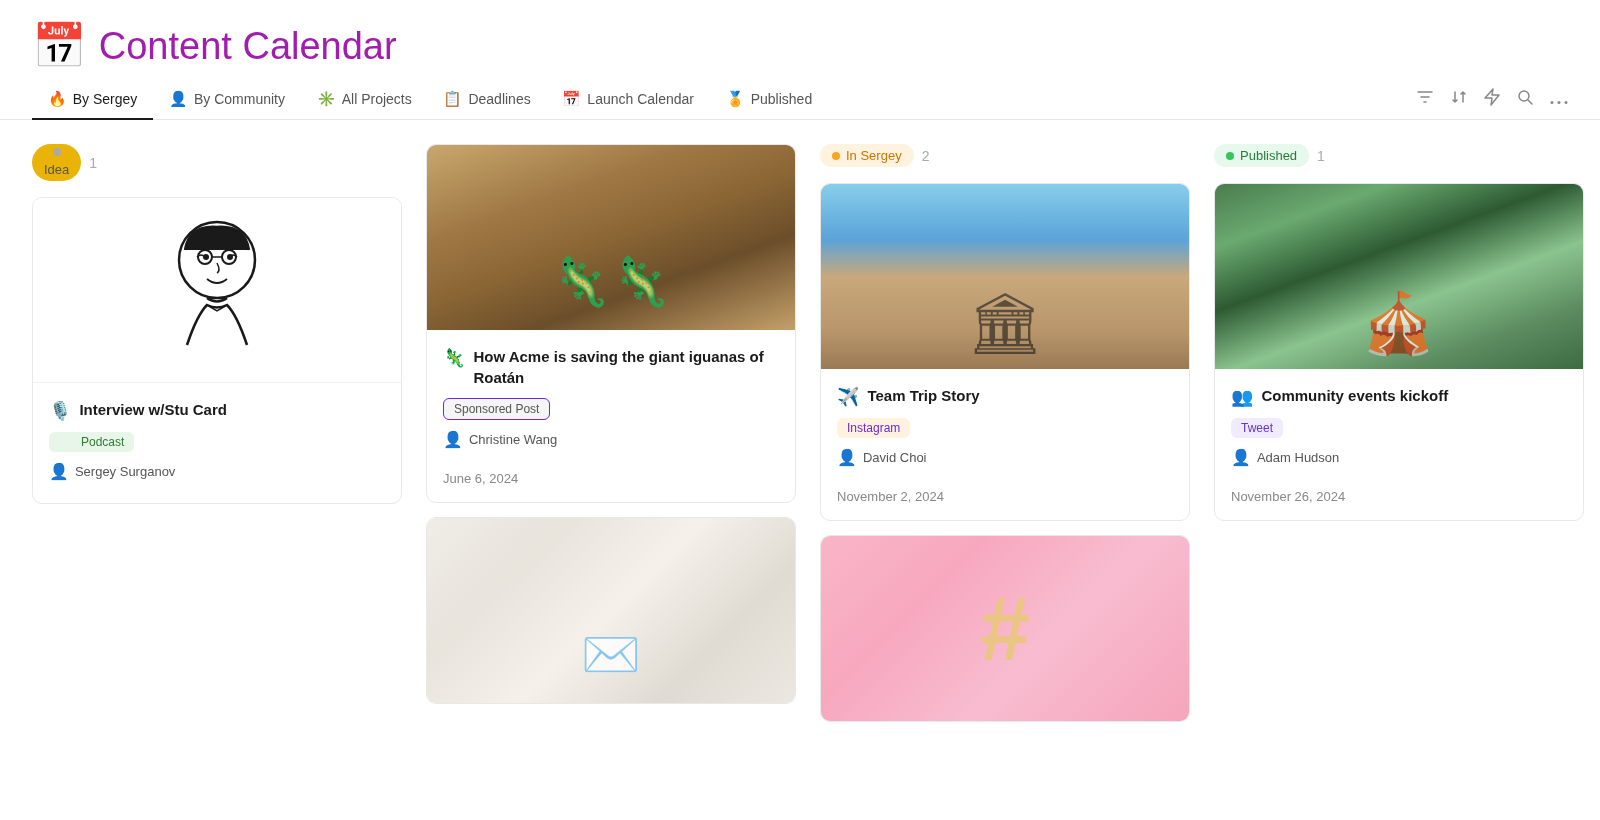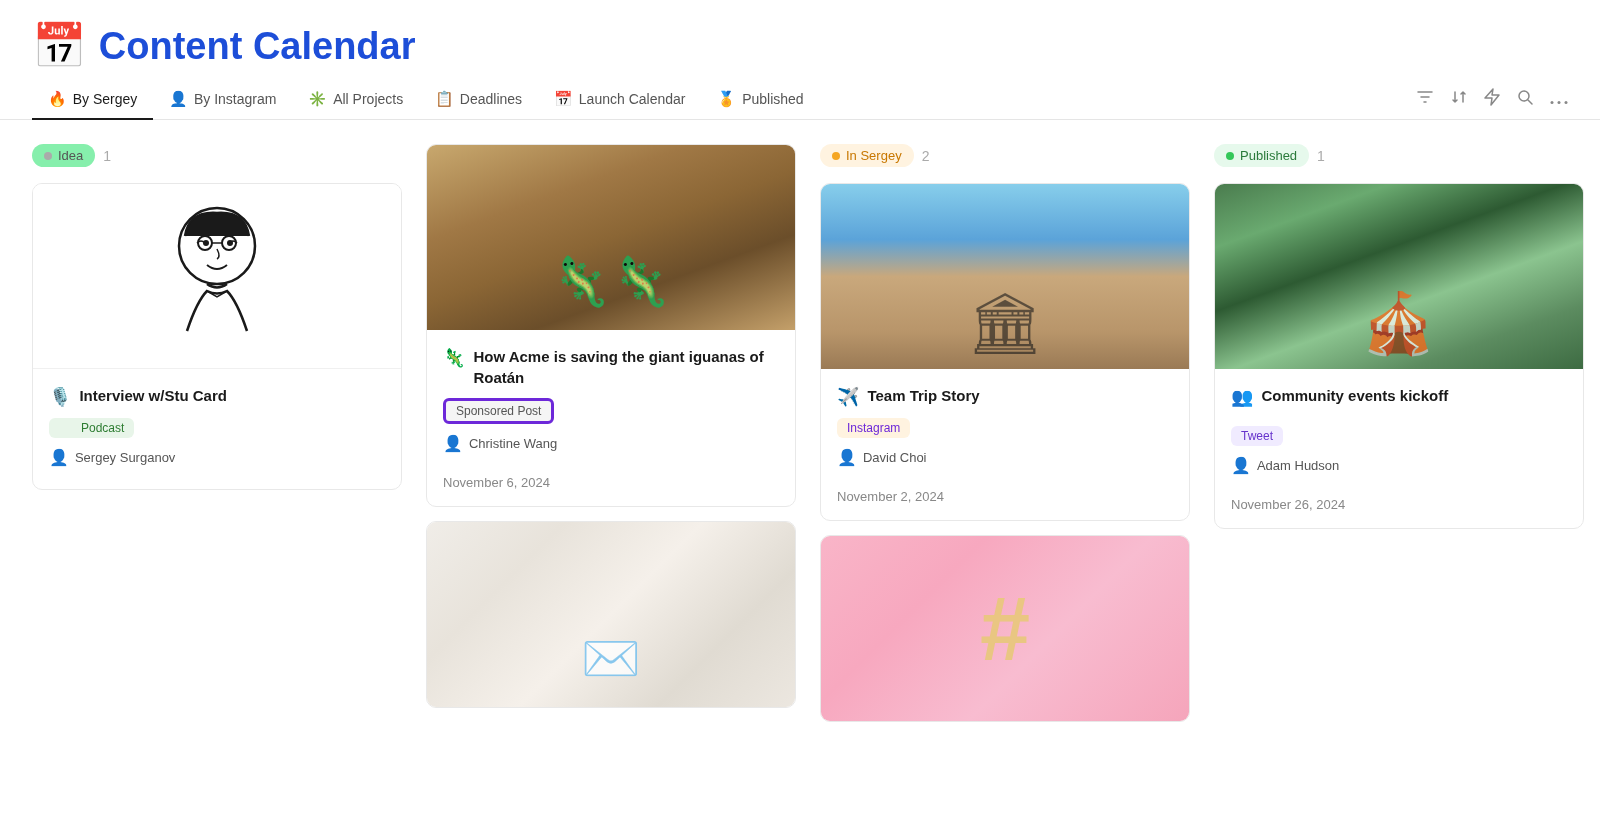--- a/index.html
+++ b/index.html
@@ -18,22 +18,22 @@
       align-items: center;
       padding: 24px 32px 12px 32px;
       gap: 12px;
     }
     .page-icon {
       font-size: 44px;
       line-height: 1;
     }
     .page-title {
       font-size: 38px;
-      font-weight: 700;
-      color: #1d4ed8;
+      font-weight: 400;
+      color: #a21caf;
     }
 
     
     .nav-tabs {
       display: flex;
       align-items: center;
       padding: 0 32px;
       border-bottom: 1px solid #e5e5e5;
       gap: 0;
       position: relative;
@@ -97,21 +97,21 @@
       border-radius: 20px;
       font-size: 13px;
       font-weight: 500;
     }
     .status-dot {
       width: 8px;
       height: 8px;
       border-radius: 50%;
       display: inline-block;
     }
-    .badge-idea { background: #86efac; color: #555; }
+    .badge-idea { background: #eab308; color: #555; flex-direction: column; }
     .badge-idea .status-dot { background: #aaa; }
     .badge-inprogress { background: #e8f0ff; color: #3366cc; }
     .badge-inprogress .status-dot { background: #4d88ff; }
     .badge-inreview { background: #fff3e0; color: #c87700; }
     .badge-inreview .status-dot { background: #f5a623; }
     .badge-published { background: #e6f9ec; color: #2a7a3b; }
     .badge-published .status-dot { background: #34c759; }
 
     .column-count {
       font-size: 14px;
@@ -155,23 +155,23 @@
     }
     .card-tag {
       display: inline-block;
       padding: 3px 10px;
       border-radius: 6px;
       font-size: 12px;
       font-weight: 500;
       margin-bottom: 10px;
     }
     .tag-podcast { background: #e8f5e9; color: #2e7d32; padding-left: 32px; }
-    .tag-sponsored { background: #f5f5f5; color: #555; border: 3px solid #6d28d9; }
+    .tag-sponsored { background: #f5f5f5; color: #555; border: 1px solid #6d28d9; }
     .tag-instagram { background: #fff3e0; color: #6d28d9; }
-    .tag-tweet { background: #f0ebff; color: #6633cc; margin-top: 8px; }
+    .tag-tweet { background: #f0ebff; color: #6633cc; }
 
     .card-author {
       display: flex;
       align-items: center;
       gap: 6px;
       font-size: 13px;
       color: #555;
       margin-bottom: 6px;
     }
     .card-author-icon {
@@ -272,21 +272,21 @@
   <h1 class="page-title">Content Calendar</h1>
 </div>
 
 <nav class="nav-tabs">
   <div class="nav-tab active">
     <span class="nav-tab-icon">🔥</span>
     <span>By Sergey</span>
   </div>
   <div class="nav-tab">
     <span class="nav-tab-icon">👤</span>
-    <span>By Instagram</span>
+    <span>By Community</span>
   </div>
   <div class="nav-tab">
     <span class="nav-tab-icon">✳️</span>
     <span>All Projects</span>
   </div>
   <div class="nav-tab">
     <span class="nav-tab-icon">📋</span>
     <span>Deadlines</span>
   </div>
   <div class="nav-tab">
@@ -389,21 +389,21 @@
       <div class="card-body">
         <div class="card-title-row">
           <span class="card-emoji">🦎</span>
           <span class="card-title">How Acme is saving the giant iguanas of Roatán</span>
         </div>
         <div class="card-tag tag-sponsored">Sponsored Post</div>
         <div class="card-author">
           <span class="card-author-icon">👤</span>
           <span>Christine Wang</span>
         </div>
-        <div class="card-date">November 6, 2024</div>
+        <div class="card-date">June 6, 2024</div>
       </div>
     </div>
 
     <div class="card">
       <div class="card-image img-envelopes"></div>
     </div>
   </div>
 
   <div class="column">
     <div class="column-header">

